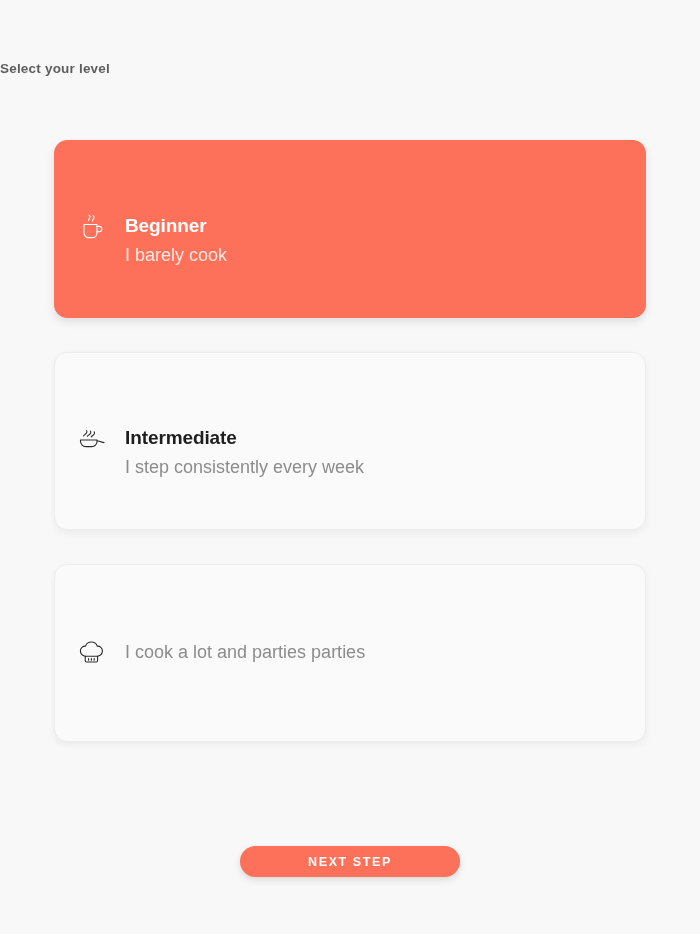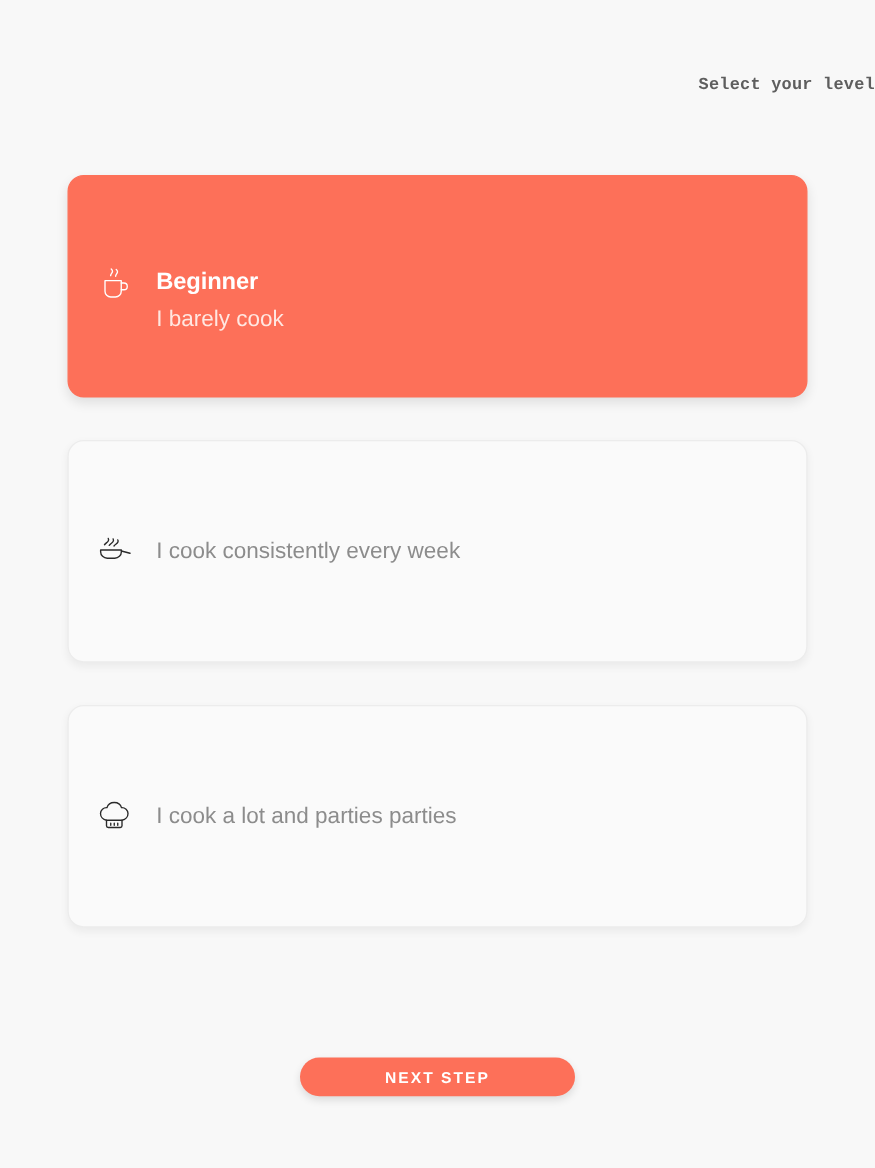--- a/index.html
+++ b/index.html
@@ -21,26 +21,25 @@
     height: 934px;
     box-sizing: border-box;
   }
 
   
   .page-title {
     position: absolute;
     top: 61px;
     left: 0;
     width: 700px;
-    text-align: right;
+    text-align: left;
     font-size: 13.5px;
     font-weight: bold;
     color: #5e5e5e;
     letter-spacing: 0.2px;
-    font-family: Liberation Mono, monospace;
   }
 
   
   .card-list {
     position: absolute;
     top: 140px;
     left: 54px;
     width: 592px;
   }
 
@@ -161,21 +160,22 @@
       <span class="card-icon">
         <svg width="30" height="30" viewBox="0 0 30 30" fill="none" stroke="#2a2a2a" stroke-width="1.1" stroke-linecap="round" stroke-linejoin="round">
           <path d="M6.6 9.8 C7.6 8.4 8.9 8.1 9.6 6.8 C10.1 5.9 9.9 5.2 9.6 4.7"></path>
           <path d="M10.4 10.3 C11.4 8.9 12.8 8.6 13.5 7.2 C14 6.3 13.8 5.6 13.5 5.1"></path>
           <path d="M14.2 10.8 C15.2 9.5 16.5 9.2 17.2 7.9 C17.7 7 17.5 6.3 17.2 5.9"></path>
           <path d="M3.5 14 h16.6 v1.3 a5.3 5.3 0 0 1 -5.3 5.3 h-6 A5.3 5.3 0 0 1 3.5 15.3 Z"></path>
           <path d="M20.1 14.8 L27 16.6"></path>
         </svg>
       </span>
       <span class="card-text">
-        <span class="card-sub">I cook consistently every week</span>
+        <span class="card-title">Intermediate</span>
+        <span class="card-sub">I step consistently every week</span>
       </span>
     </div>
 
     <div class="card unselected">
       <span class="card-icon">
         <svg width="28" height="30" viewBox="0 0 28 30" fill="none" stroke="#2a2a2a" stroke-width="1.1" stroke-linecap="round" stroke-linejoin="round">
           <path d="M7.2 18.2 C4.3 17.7 2.4 15.4 2.4 12.8 C2.4 10 4.8 7.9 7.6 8.1
                    C8.3 5.6 10.6 4 13.4 4 C16.2 4 18.5 5.6 19.2 8.1
                    C22 7.9 24.4 10 24.4 12.8 C24.4 15.4 22.5 17.7 19.6 18.2"></path>
           <path d="M7.2 18.2 h12.4 v4.4 a1.4 1.4 0 0 1 -1.4 1.4 H8.6

